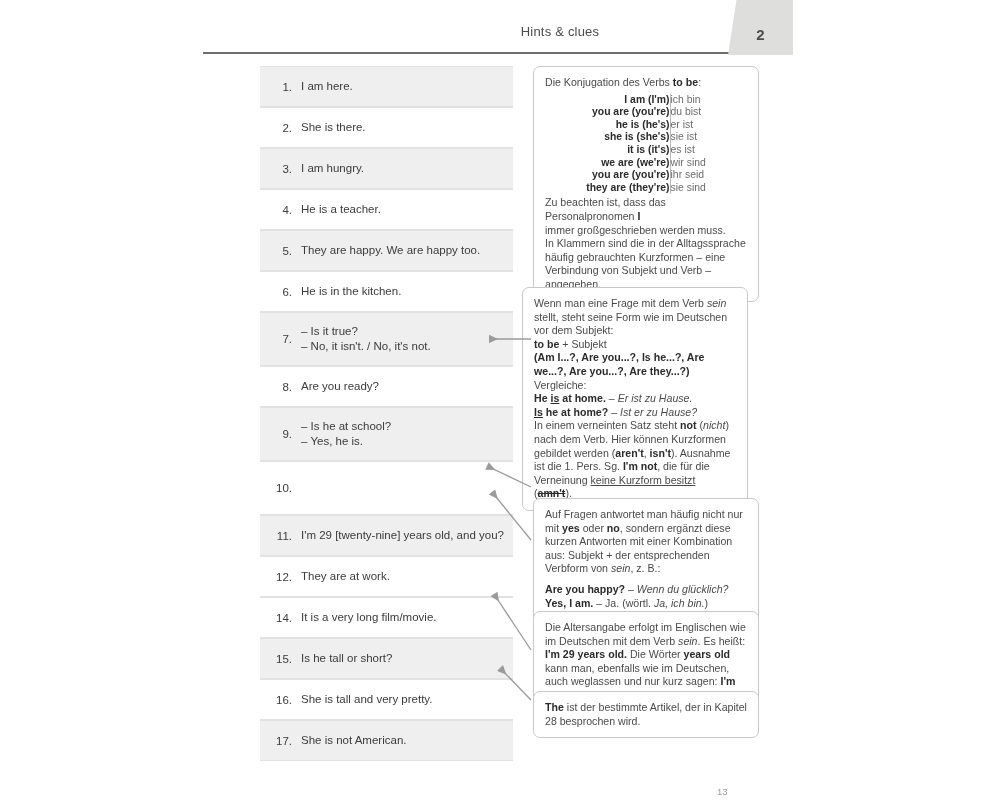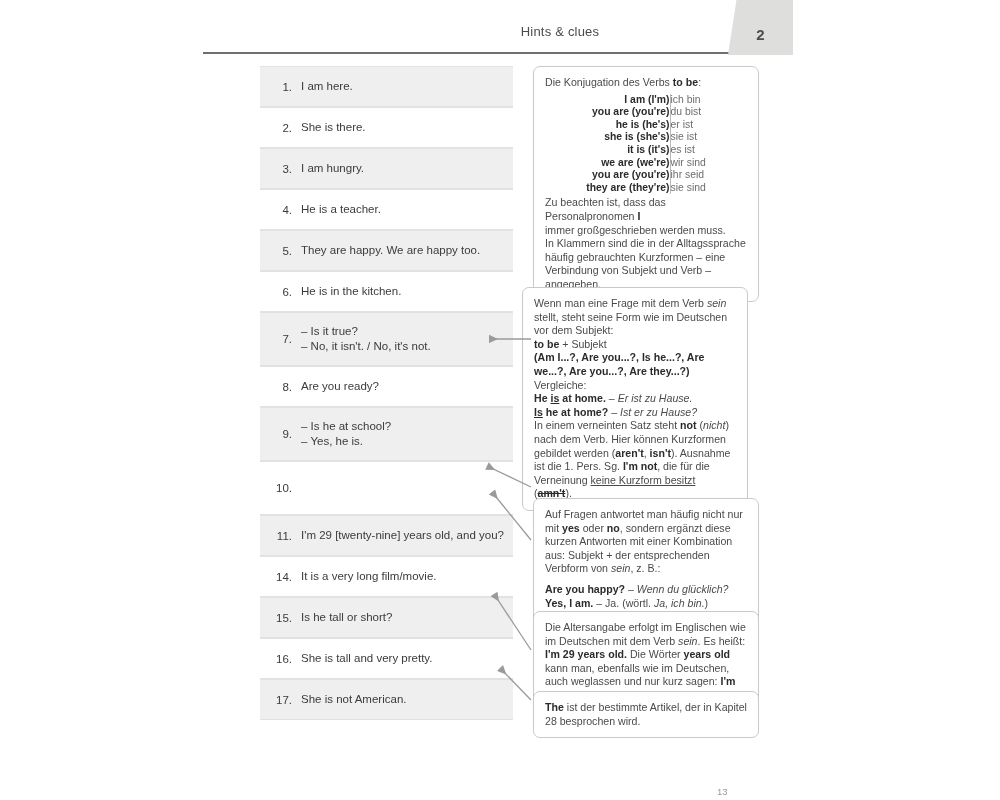--- a/index.html
+++ b/index.html
@@ -200,20 +200,24 @@
       <div class="s-num">9.</div>
       <div class="s-text">– Is he at school?
 – Yes, he is.</div>
     </div>
     <div class="sentence-row double">
       <div class="s-num">10.</div>
     </div>
     <div class="sentence-row shaded single">
       <div class="s-num">11.</div>
       <div class="s-text">I'm 29 [twenty-nine] years old, and you?</div>
+    </div>
+    <div class="sentence-row single">
+      <div class="s-num">12.</div>
+      <div class="s-text">They are at work.</div>
     </div>
     <div class="sentence-row single">
       <div class="s-num">14.</div>
       <div class="s-text">It is a very long film/movie.</div>
     </div>
     <div class="sentence-row shaded single">
       <div class="s-num">15.</div>
       <div class="s-text">Is he tall or short?</div>
     </div>
     <div class="sentence-row single">

